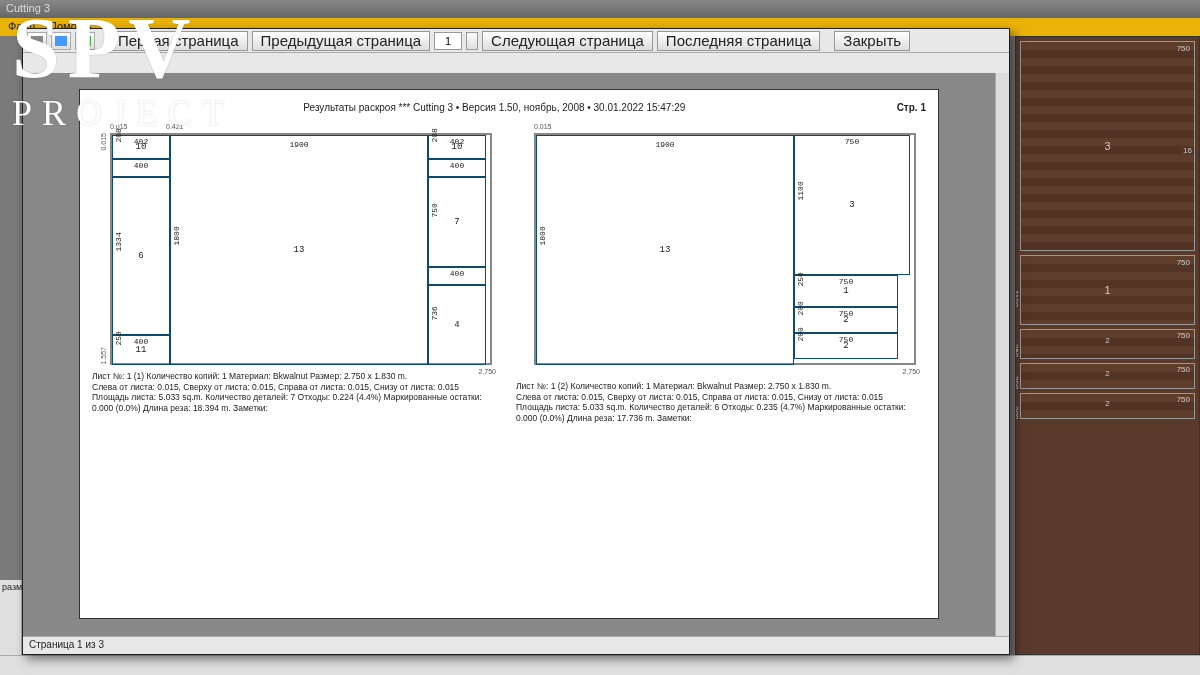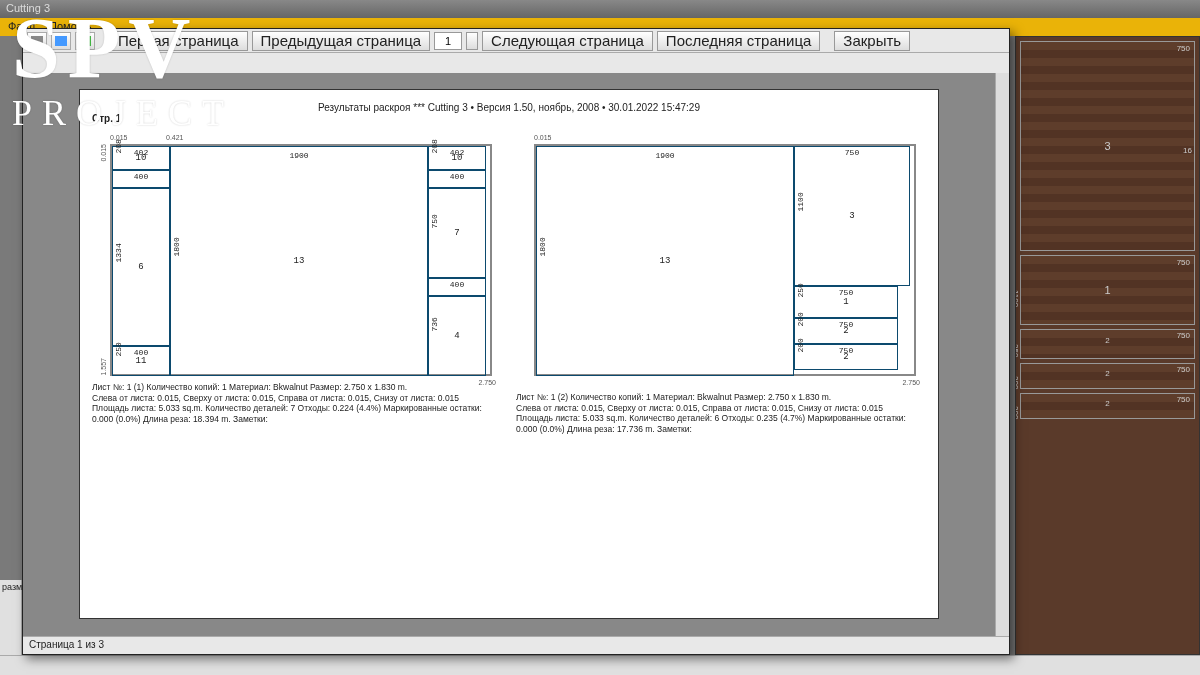--- a/index.html
+++ b/index.html
@@ -19,21 +19,21 @@
   .tb-icon.print::before { content:""; position:absolute; left:3px; top:3px; width:12px; height:10px; background:#888; }
   .tb-icon.save::before { content:""; position:absolute; left:3px; top:3px; width:12px; height:10px; background:#49f; }
   .tb-icon.export::before { content:""; position:absolute; left:3px; top:3px; width:12px; height:10px; background:#4b4; }
   .tb-sep { width: 6px; }
   .tb-btn { height: 20px; padding: 0 8px; background: linear-gradient(#fff,#ddd); border: 1px solid #999; font-size: 15px; color: #222; display: inline-flex; align-items: center; }
   .tb-input { width: 28px; height: 18px; border: 1px solid #999; background: #fff; text-align: center; font-size: 11px; }
   .pw-viewport { position: absolute; top: 44px; left: 0; right: 14px; bottom: 18px; background: #888; overflow: auto; padding: 16px 36px; }
   .pw-scrollbar-v { position: absolute; top: 44px; right: 0; width: 14px; bottom: 18px; background: #ddd; border-left: 1px solid #aaa; }
   .pw-status { position: absolute; bottom: 0; left: 0; right: 0; height: 18px; background: #e8e8e8; border-top: 1px solid #aaa; font-size: 10px; padding: 2px 6px; color: #222; }
   .paper { width: 860px; background: #fff; border: 1px solid #333; margin: 0 auto 18px auto; padding: 8px 12px 10px 12px; position: relative; }
-  .paper-head { display: flex; justify-content: space-between; font-size: 10px; color: #222; margin: 4px 0 6px 0; flex-direction: column; }
+  .paper-head { display: flex; justify-content: space-between; font-size: 10px; color: #222; margin: 4px 0 6px 0; }
   .paper-head .title { flex: 1; text-align: center; }
   .paper-head .page { font-weight: bold; }
   .layouts { display: flex; gap: 14px; }
   .layout-col { width: 50%; }
   .layout-box { position: relative; width: 100%; height: 232px; border: 2px solid #888; }
   .piece { position: absolute; border: 1px solid #0c4a6e; font-size: 9px; color: #222; display: flex; align-items: center; justify-content: center; font-family: Liberation Mono, monospace; }
   .piece .pn { pointer-events: none; }
   .piece .w { position: absolute; top: 1px; left: 50%; transform: translateX(-50%); font-size: 8px; }
   .piece .h { position: absolute; left: 1px; top: 50%; transform: translateY(-50%) rotate(-90deg); transform-origin: left top; font-size: 8px; }
   .sheet-meta { font-size: 8.5px; color: #222; margin-top: 6px; line-height: 1.25; }

